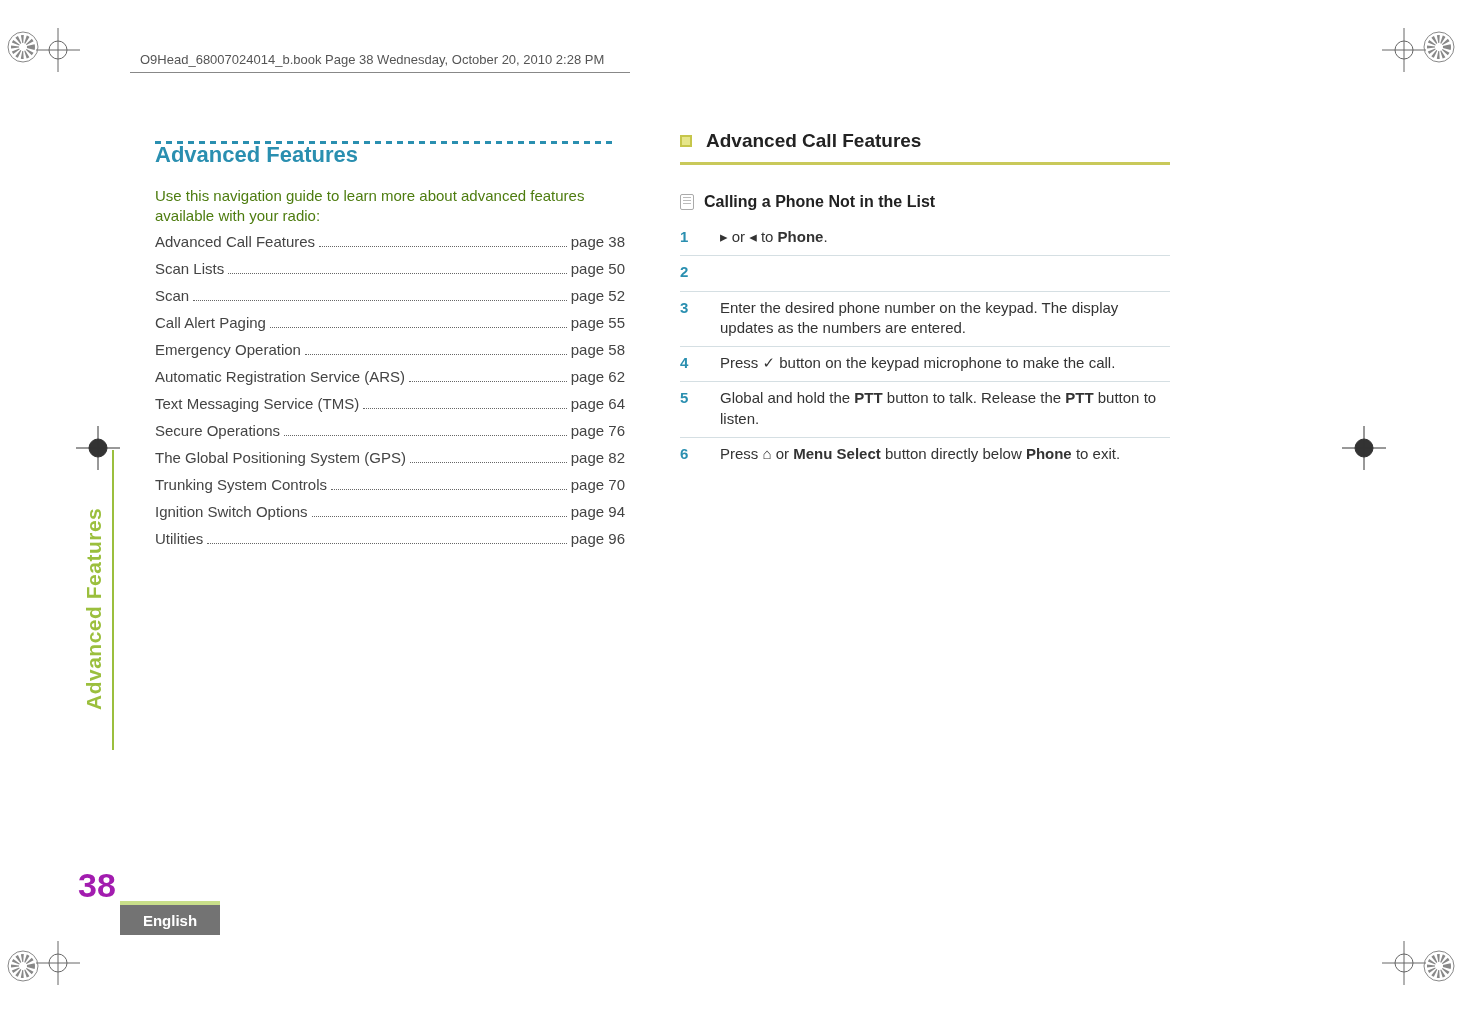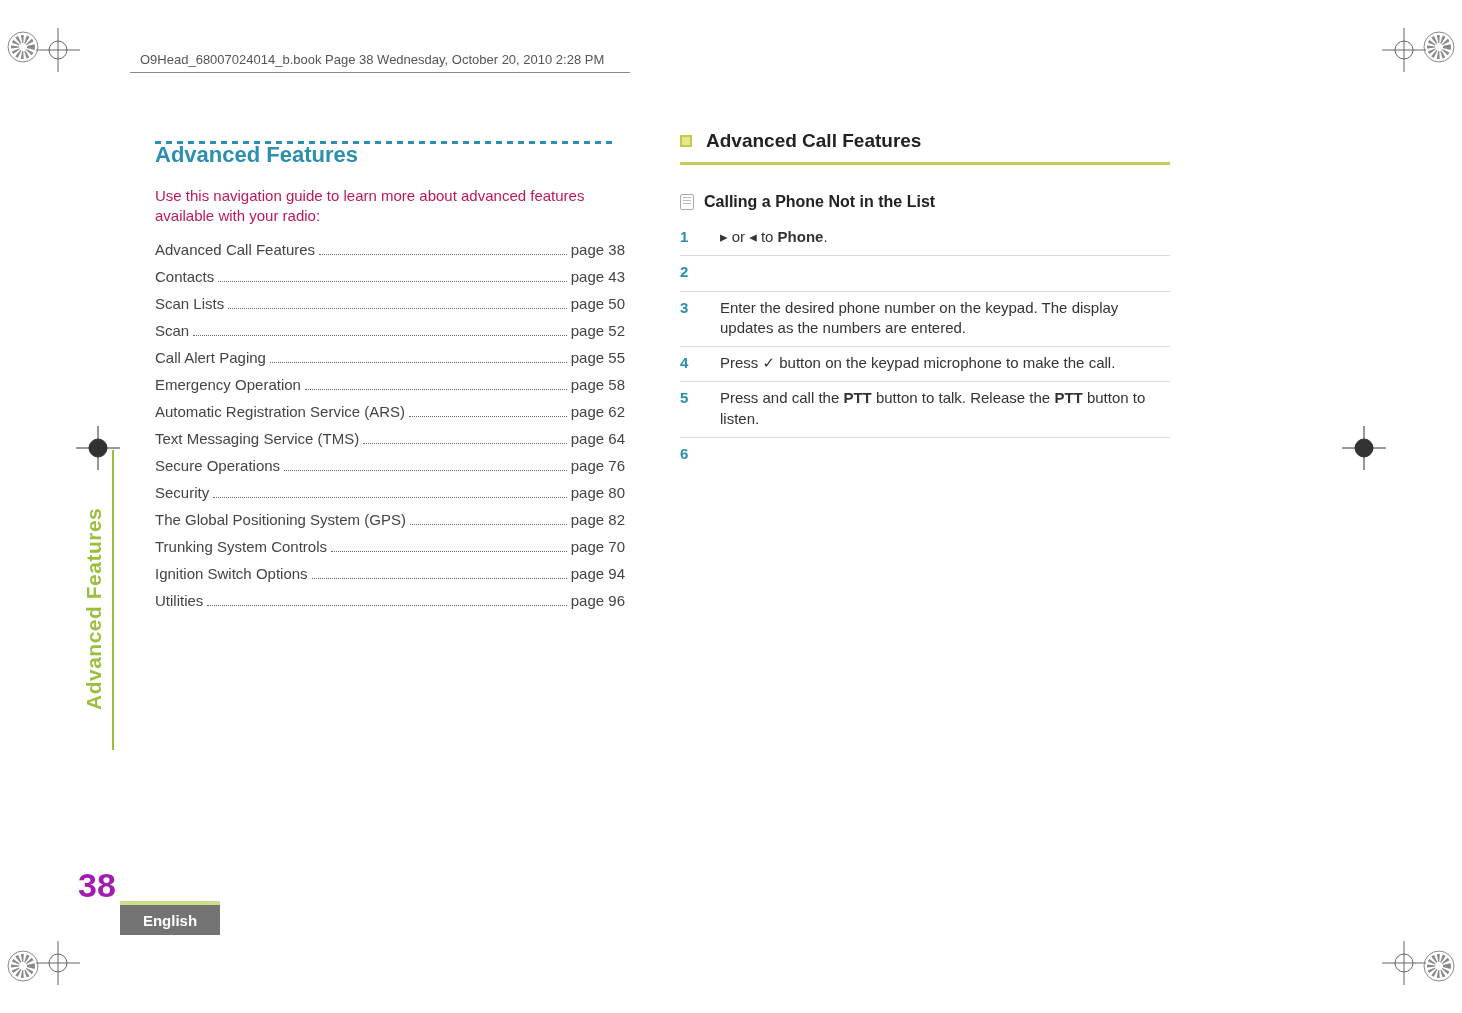--- a/index.html
+++ b/index.html
@@ -27,21 +27,21 @@
 
   
   .col { position: absolute; top: 130px; width: 470px; }
   .col.left { left: 155px; }
   .col.right { left: 680px; }
 
   
   .dashed-rule { width: 470px; height: 4px; margin-bottom: 8px; }
   .dashed-rule .dash { display: inline-block; width: 6px; height: 3px; background: #2a8fb0; margin-right: 5px; }
   .h1blue { color: #2a8fb0; font-size: 22px; font-weight: bold; margin-bottom: 18px; }
-  .intro { font-size: 15px; color: #be185d; line-height: 1.35; margin-bottom: 14px; }
+  .intro { font-size: 15px; color: #4d7c0f; line-height: 1.35; margin-bottom: 6px; }
   .toc-row { display: flex; justify-content: space-between; align-items: baseline; font-size: 15px; color: #444; margin-bottom: 5px; height: 22px; overflow: hidden; }
   .toc-label { flex: 0 0 auto; }
   .toc-dots { flex: 1 1 auto; border-bottom: 1px dotted #666; margin: 0 4px 4px 4px; height: 12px; }
   .toc-page { flex: 0 0 auto; }
 
   
   .section-head { display: flex; align-items: center; margin-bottom: 10px; }
   .sq { width: 12px; height: 12px; border: 2px solid #c6c64b; background: #e6e68a; margin-right: 14px; }
   .section-title { font-size: 19px; font-weight: bold; color: #222; }
   .hr-gold { width: 490px; height: 3px; background: #c9c95a; margin-bottom: 22px; }
@@ -129,25 +129,20 @@
     </div>
     <div class="h1blue">Advanced Features</div>
     <div class="intro">Use this navigation guide to learn more about advanced features available with your radio:</div>
 
     <div class="toc-row">
         <span class="toc-label">Advanced Call Features</span>
         <span class="toc-dots"></span>
         <span class="toc-page">page 38</span>
       </div>
     <div class="toc-row">
-        <span class="toc-label">Contacts</span>
-        <span class="toc-dots"></span>
-        <span class="toc-page">page 43</span>
-      </div>
-    <div class="toc-row">
         <span class="toc-label">Scan Lists</span>
         <span class="toc-dots"></span>
         <span class="toc-page">page 50</span>
       </div>
     <div class="toc-row">
         <span class="toc-label">Scan</span>
         <span class="toc-dots"></span>
         <span class="toc-page">page 52</span>
       </div>
     <div class="toc-row">
@@ -167,25 +162,20 @@
       </div>
     <div class="toc-row">
         <span class="toc-label">Text Messaging Service (TMS)</span>
         <span class="toc-dots"></span>
         <span class="toc-page">page 64</span>
       </div>
     <div class="toc-row">
         <span class="toc-label">Secure Operations</span>
         <span class="toc-dots"></span>
         <span class="toc-page">page 76</span>
-      </div>
-    <div class="toc-row">
-        <span class="toc-label">Security</span>
-        <span class="toc-dots"></span>
-        <span class="toc-page">page 80</span>
       </div>
     <div class="toc-row">
         <span class="toc-label">The Global Positioning System (GPS)</span>
         <span class="toc-dots"></span>
         <span class="toc-page">page 82</span>
       </div>
     <div class="toc-row">
         <span class="toc-label">Trunking System Controls</span>
         <span class="toc-dots"></span>
         <span class="toc-page">page 70</span>
@@ -233,26 +223,29 @@
     <div class="step">
       <div class="num">4</div>
       <div class="body">
         <span>Press </span><span class="glyph">✓</span><span> button on the keypad microphone to make the call.</span>
       </div>
     </div>
 
     <div class="step">
       <div class="num">5</div>
       <div class="body">
-        <span>Press and call the </span><span class="bold">PTT</span><span> button to talk. Release the </span><span class="bold">PTT</span><span> button to listen.</span>
+        <span>Global and hold the </span><span class="bold">PTT</span><span> button to talk. Release the </span><span class="bold">PTT</span><span> button to listen.</span>
       </div>
     </div>
 
     <div class="step">
       <div class="num">6</div>
+      <div class="body">
+        <span>Press </span><span class="glyph">⌂</span><span> or </span><span class="bold">Menu Select</span><span> button directly below </span><span class="kbtn">Phone</span><span> to exit.</span>
+      </div>
     </div>
   </div>
 
   <div class="sidebar">
     <div class="sidebar-rule"></div>
     <div class="sidebar-text">Advanced Features</div>
   </div>
   <div class="page-num">38</div>
   <div class="lang-bar"></div>
   <div class="lang-box">English</div>

